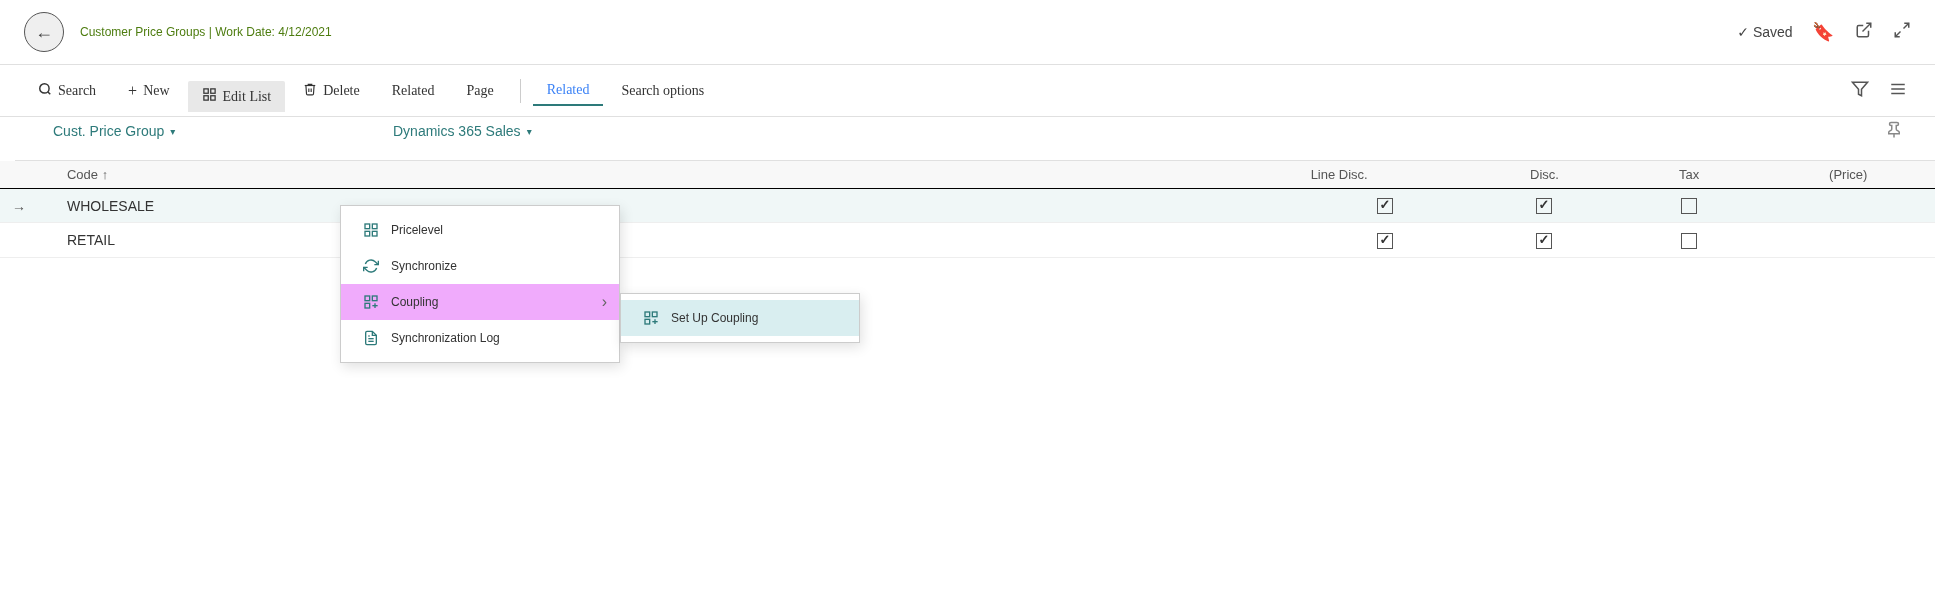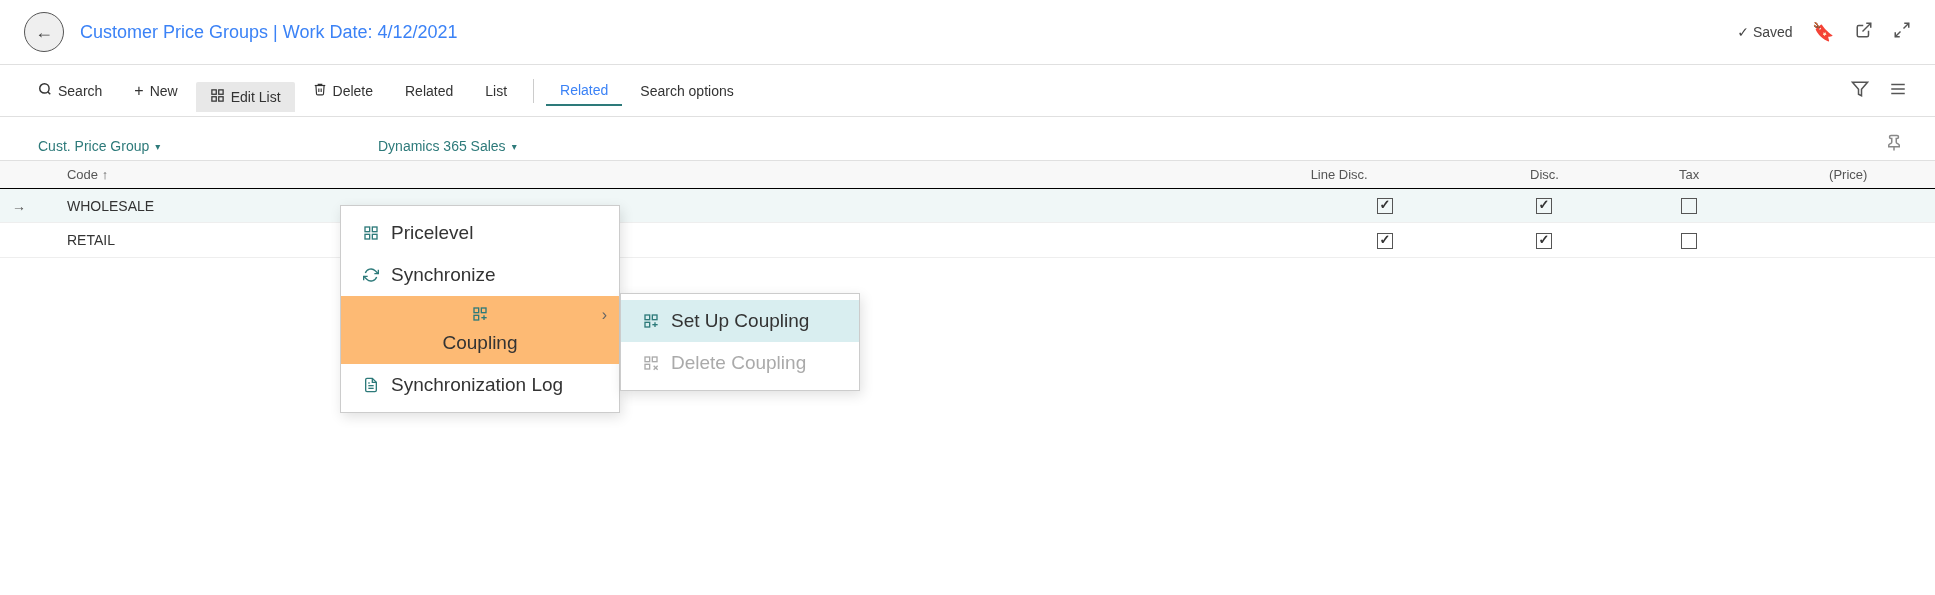--- a/index.html
+++ b/index.html
@@ -24,22 +24,22 @@
     .back-btn {
       width: 40px; height: 40px;
       border-radius: 50%;
       border: 1.5px solid #555;
       display: flex; align-items: center; justify-content: center;
       cursor: pointer;
       color: #444;
       font-size: 18px;
     }
     .header-title {
-      font-size: 18px;
-      color: #3b82f6;
+      font-size: 12px;
+      color: #4d7c0f;
       flex: 1;
     }
     .header-actions {
       display: flex;
       align-items: center;
       gap: 20px;
       color: #2d7a7a;
     }
     .saved-text {
       display: flex; align-items: center; gap: 4px;
@@ -63,20 +63,21 @@
     }
     .toolbar-btn {
       display: flex; align-items: center; gap: 6px;
       padding: 6px 14px;
       border: none; background: none;
       cursor: pointer;
       font-size: 14px;
       color: #333;
       border-radius: 2px;
       white-space: nowrap;
+      font-family: Liberation Serif, serif;
     }
     .toolbar-btn.active-tab {
       background: #e8e8e8;
       border-radius: 2px 2px 0 0;
       margin-top: 12px;
     }
     .toolbar-btn.related {
       color: #3b82f6;
       border-bottom: 2px solid #2d7a7a;
       border-radius: 0;
@@ -92,26 +93,27 @@
     }
     .toolbar-icon-btn {
       background: none; border: none;
       cursor: pointer; font-size: 16px; color: #555;
       padding: 4px;
     }
 
     
     .col-header-row {
       display: flex;
-      align-items: flex-end;
+      align-items: flex-start;
       padding: 0 24px;
       height: 44px;
       background: #fff;
       border-bottom: 1px solid #e0e0e0;
       gap: 0;
+      margin-left: 15px;
     }
     .col-header-item {
       display: flex; align-items: center; gap: 6px;
       padding: 6px 14px;
       font-size: 14px;
       color: #2d7a7a;
       cursor: pointer;
       border-radius: 2px;
     }
     .col-header-caret { font-size: 10px; }
@@ -180,21 +182,21 @@
       background: #fff;
       border: 1px solid #ccc;
       box-shadow: 2px 4px 12px rgba(0,0,0,0.12);
       min-width: 280px;
       padding: 6px 0;
     }
     .dropdown-item {
       display: flex; align-items: center; gap: 10px;
       padding: 10px 20px;
       cursor: pointer;
-      font-size: 19px;
+      font-size: 12px;
       color: #333;
       position: relative;
     }
     .dropdown-item.has-submenu::after {
       content: '›';
       position: absolute;
       right: 12px;
       font-size: 16px;
       color: #666;
     }
@@ -297,21 +299,21 @@
           <path d="M14 11v6"></path>
           <path d="M9 6V4h6v2"></path>
       </svg>
     </span>
     <span>Delete</span>
   </button>
   <button class="toolbar-btn">
     <span>Related</span>
   </button>
   <button class="toolbar-btn">
-    <span>List</span>
+    <span>Page</span>
   </button>
   <div class="toolbar-separator"></div>
   <button class="toolbar-btn related">
     <span>Related</span>
   </button>
   <button class="toolbar-btn">
     <span>Search options</span>
   </button>
   <div class="toolbar-right">
     <button class="toolbar-icon-btn">
@@ -413,21 +415,21 @@
         <span class="dropdown-item-icon">
           <svg width="16" height="16" viewBox="0 0 24 24" fill="none" stroke="currentColor" stroke-width="2">
             <polyline points="23 4 23 10 17 10"></polyline>
               <polyline points="1 20 1 14 7 14"></polyline>
             <path d="M3.51 9a9 9 0 0114.85-3.36L23 10M1 14l4.64 4.36A9 9 0 0020.49 15"></path>
           </svg>
         </span>
         <span>Synchronize</span>
       </div>
 
-      <div class="dropdown-item has-submenu" style="background:#fdba74;flex-direction:column;">
+      <div class="dropdown-item has-submenu" style="background:#f0abfc;">
         <span class="dropdown-item-icon">
           <svg width="16" height="16" viewBox="0 0 24 24" fill="none" stroke="currentColor" stroke-width="2">
             <rect x="3" y="3" width="7" height="7"></rect>
               <rect x="14" y="3" width="7" height="7"></rect>
             <rect x="3" y="14" width="7" height="7"></rect>
               <line x1="18" y1="14" x2="18" y2="21"></line>
             <line x1="14" y1="17.5" x2="22" y2="17.5"></line>
           </svg>
         </span>
         <span>Coupling</span>
@@ -455,27 +457,15 @@
             <rect x="3" y="3" width="7" height="7"></rect>
               <rect x="14" y="3" width="7" height="7"></rect>
             <rect x="3" y="14" width="7" height="7"></rect>
               <line x1="18" y1="14" x2="18" y2="21"></line>
             <line x1="14" y1="17.5" x2="22" y2="17.5"></line>
           </svg>
         </span>
         <span>Set Up Coupling</span>
       </div>
 
-      <div class="dropdown-item disabled">
-        <span class="dropdown-item-icon">
-          <svg width="16" height="16" viewBox="0 0 24 24" fill="none" stroke="#aaa" stroke-width="2">
-            <rect x="3" y="3" width="7" height="7"></rect>
-              <rect x="14" y="3" width="7" height="7"></rect>
-            <rect x="3" y="14" width="7" height="7"></rect>
-            <line x1="16" y1="16" x2="22" y2="22"></line>
-              <line x1="22" y1="16" x2="16" y2="22"></line>
-          </svg>
-        </span>
-        <span>Delete Coupling</span>
-      </div>
     </div>
   </div>
 </div>
 
 </body></html>

